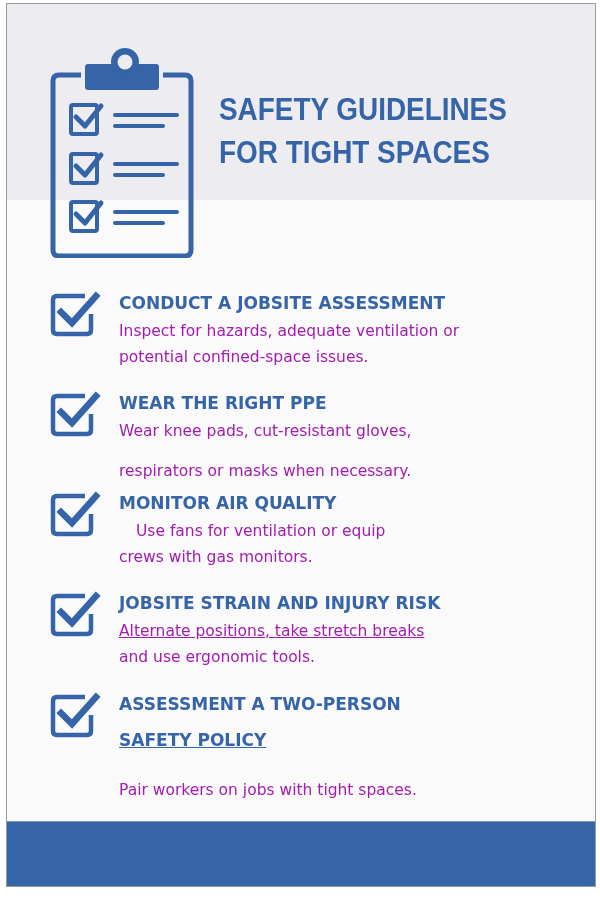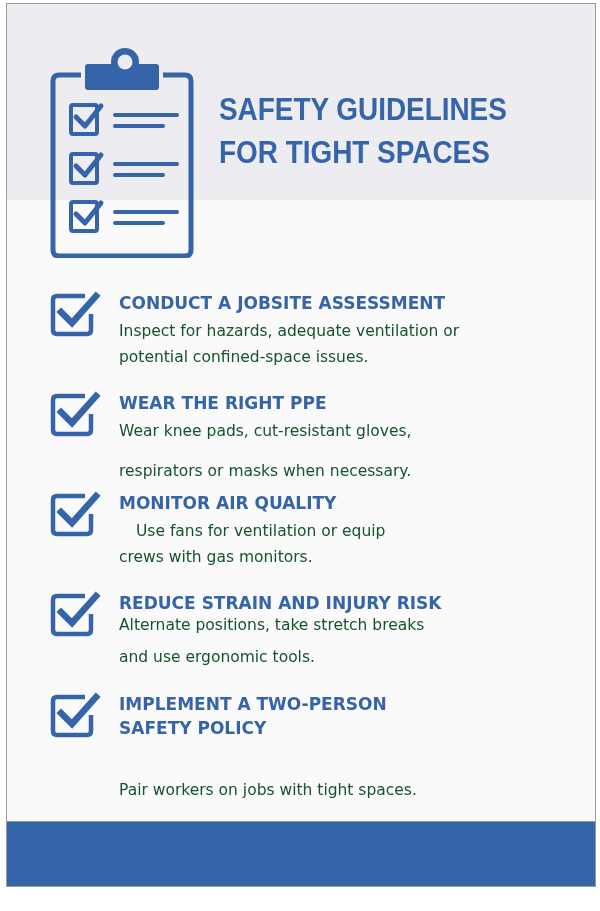--- a/index.html
+++ b/index.html
@@ -6,21 +6,21 @@
   body { width:600px; height:911px; position:relative; overflow:hidden; font-family:"DejaVu Sans", sans-serif; }
   .card { position:absolute; left:6px; top:3px; width:590px; height:884px; border:1px solid #9a9a9a; background:#fbfafb; box-sizing:border-box; overflow:hidden; }
   .header { position:absolute; left:0; top:0; width:100%; height:196px; background:#ececf1; }
   .clipboard { position:absolute; left:38px; top:38px; width:150px; height:216px; }
   .title { position:absolute; left:212px; top:84px; margin:0; color:#3565a8; font-family:"Liberation Sans", sans-serif; font-weight:bold; font-size:31px; line-height:43px; letter-spacing:0px; transform:scaleX(0.9); transform-origin:left top; }
   .title span { display:block; }
   .list { position:absolute; left:0; top:0; width:100%; }
   .item { position:absolute; left:42px; width:520px; }
   .item .chk { position:absolute; left:0; top:-1px; width:52px; height:48px; }
   .item h2 { position:absolute; left:70px; top:0; margin:0; color:#3565a8; font-family:"DejaVu Sans", sans-serif; font-weight:bold; font-size:17px; line-height:24px; white-space:nowrap; }
-  .item p { position:absolute; left:70px; margin:0; color:#14532d; font-family:"DejaVu Sans", sans-serif; font-size:15.5px; line-height:26px; white-space:nowrap; }
+  .item p { position:absolute; left:70px; margin:0; color:#a21caf; font-family:"DejaVu Sans", sans-serif; font-size:15.5px; line-height:26px; white-space:nowrap; }
   .footer { position:absolute; left:0; bottom:0; width:100%; height:64px; background:#3565a8; border-top:1px solid #7c96bf; }
 </style>
 </head>
 <body>
 
 <div class="card">
 
   <div class="header">
     <svg class="clipboard" viewBox="0 0 150 216">
 
@@ -82,31 +82,31 @@
       <h2>MONITOR AIR QUALITY</h2>
       <p style="top:27px;margin-left:17px;">Use fans for ventilation or equip</p>
       <p style="top:53px;">crews with gas monitors.</p>
     </div>
 
     <div class="item" style="top:587px;">
       <svg class="chk" viewBox="0 0 52 48">
         <path d="M36 6 H8 Q4 6 4 10 V40 Q4 44 8 44 H38 Q42 44 42 40 V24" fill="none" stroke="#3565a8" stroke-width="4.5" stroke-linejoin="round"></path>
         <path d="M12 22 L23 33 L47 6" fill="none" stroke="#3565a8" stroke-width="6.5" stroke-linecap="square" stroke-linejoin="miter"></path>
       </svg>
-      <h2>REDUCE STRAIN AND INJURY RISK</h2>
-      <p style="top:21px;">Alternate positions, take stretch breaks</p>
+      <h2>JOBSITE STRAIN AND INJURY RISK</h2>
+      <p style="top:27px;text-decoration:underline;">Alternate positions, take stretch breaks</p>
       <p style="top:53px;">and use ergonomic tools.</p>
     </div>
 
     <div class="item" style="top:688px;">
       <svg class="chk" viewBox="0 0 52 48">
         <path d="M36 6 H8 Q4 6 4 10 V40 Q4 44 8 44 H38 Q42 44 42 40 V24" fill="none" stroke="#3565a8" stroke-width="4.5" stroke-linejoin="round"></path>
         <path d="M12 22 L23 33 L47 6" fill="none" stroke="#3565a8" stroke-width="6.5" stroke-linecap="square" stroke-linejoin="miter"></path>
       </svg>
-      <h2>IMPLEMENT A TWO-PERSON</h2>
-      <h2 style="top:24px;">SAFETY POLICY</h2>
+      <h2>ASSESSMENT A TWO-PERSON</h2>
+      <h2 style="top:36px;text-decoration:underline;">SAFETY POLICY</h2>
       <p style="top:53px;margin-top:32px;">Pair workers on jobs with tight spaces.</p>
     </div>
 
   </div>
 
   <div class="footer"></div>
 </div>
 
 </body></html>

